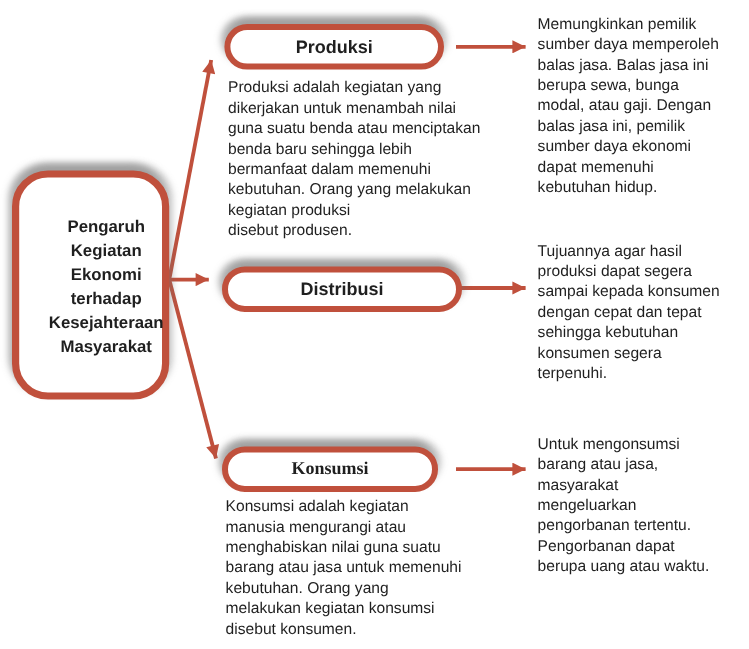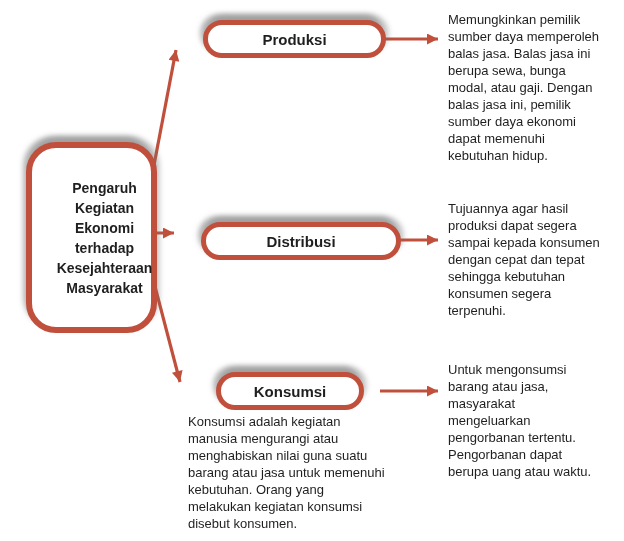--- a/index.html
+++ b/index.html
@@ -14,36 +14,35 @@
   #connectors{position:absolute;left:0;top:0;z-index:0;}
   .shape{
     position:absolute;
     background:#ffffff;
     border:5px solid #C0503C;
     box-sizing:border-box;
     display:flex;align-items:center;justify-content:center;
     text-align:center;
     z-index:2;
     box-shadow:-3px -6px 5px rgba(115,115,115,.50), 3px -6px 5px rgba(115,115,115,.35);
-    margin-left:16px;
   }
   .root-box{
     left:10px;top:142px;width:131px;height:191px;
     border-width:6px;border-radius:30px;
     font-weight:bold;font-size:14px;line-height:20px;
     white-space:pre-line;
     padding-left:26px;
   }
   .pill{
     height:38px;border-radius:19px;
     font-weight:bold;font-size:15px;
   }
   .pill-0{left:187px;top:20px;width:183px;}
   .pill-1{left:185px;top:222px;width:200px;}
-  .pill-2{left:200px;top:372px;width:148px;}
+  .pill-2{left:185px;top:372px;width:180px;font-family:Liberation Serif, serif;}
   .para{
     position:absolute;z-index:1;
     font-size:13px;line-height:17px;
     white-space:pre-line;
   }
   .desc-0{left:190px;top:64px;width:252px;}
   .desc-1{left:188px;top:264px;width:252px;}
   .desc-2{left:188px;top:413px;width:256px;}
   .out-0{left:448px;top:11px;width:178px;}
   .out-1{left:448px;top:200px;width:180px;}
@@ -71,20 +70,28 @@
   </svg>
 
   <div class="shape root-box">Pengaruh
 Kegiatan
 Ekonomi
 terhadap
 Kesejahteraan
 Masyarakat</div>
 
   <div class="shape pill pill-0">Produksi</div>
+  <div class="para desc-0">Produksi adalah kegiatan yang
+dikerjakan untuk menambah nilai
+guna suatu benda atau menciptakan
+benda baru sehingga lebih
+bermanfaat dalam memenuhi
+kebutuhan. Orang yang melakukan
+kegiatan produksi
+disebut produsen.</div>
   <div class="para out-0">Memungkinkan pemilik
 sumber daya memperoleh
 balas jasa. Balas jasa ini
 berupa sewa, bunga
 modal, atau gaji. Dengan
 balas jasa ini, pemilik
 sumber daya ekonomi
 dapat memenuhi
 kebutuhan hidup.</div>
 

